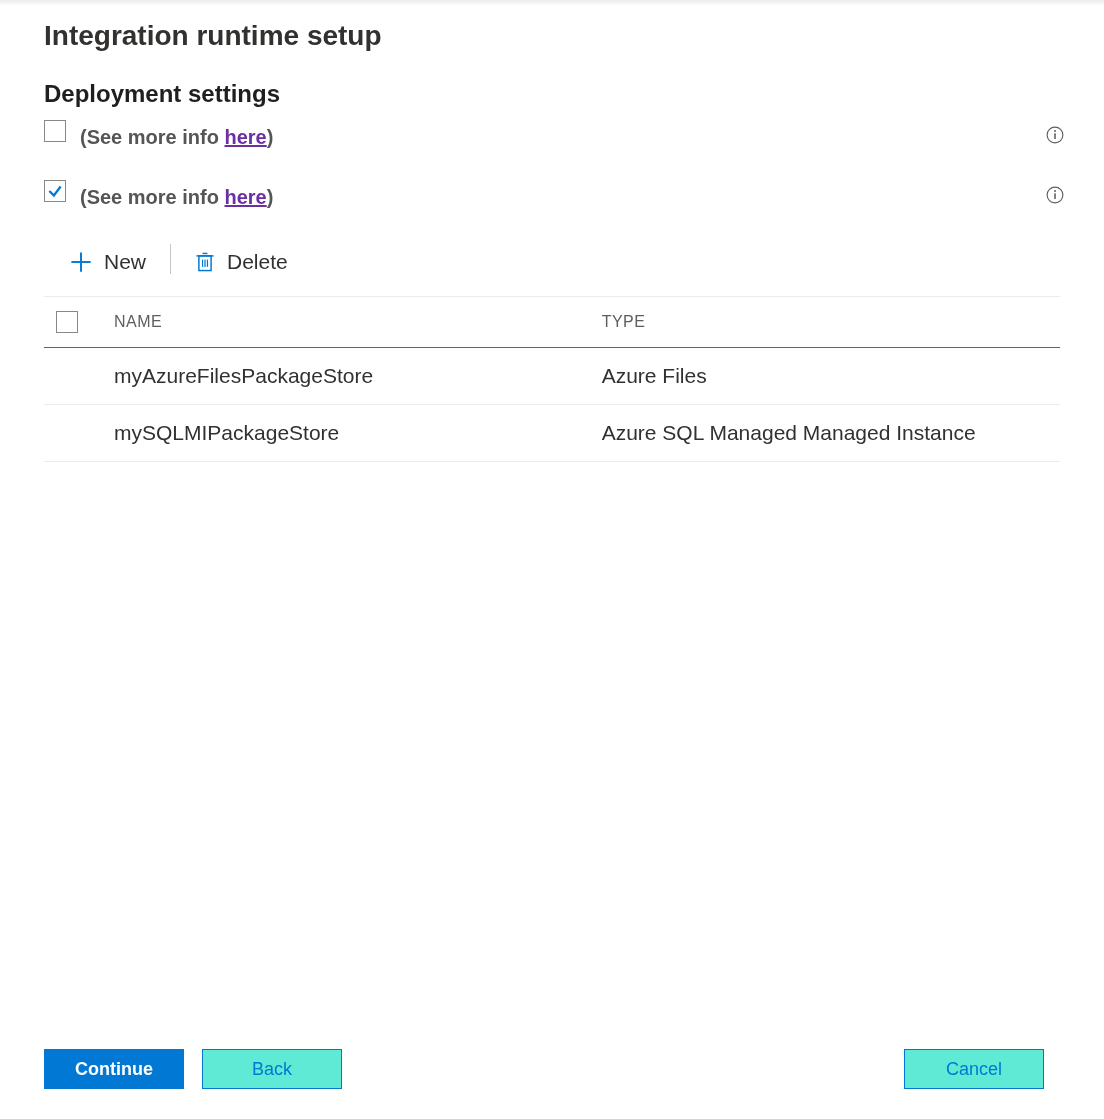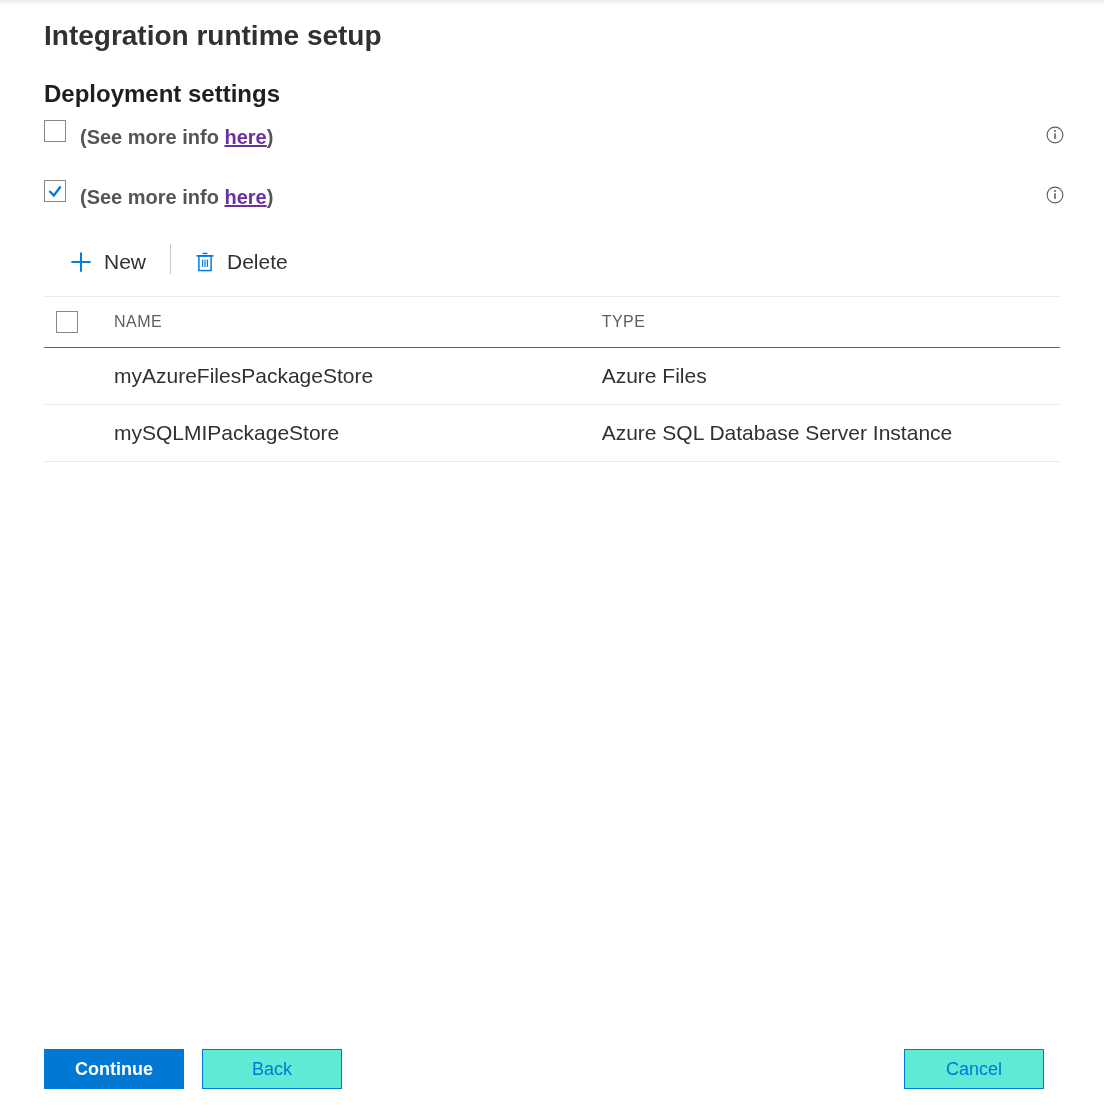--- a/index.html
+++ b/index.html
@@ -235,21 +235,21 @@
     </thead>
     <tbody>
       <tr>
         <td class="checkbox-cell"></td>
         <td>myAzureFilesPackageStore</td>
         <td>Azure Files</td>
       </tr>
       <tr>
         <td class="checkbox-cell"></td>
         <td>mySQLMIPackageStore</td>
-        <td>Azure SQL Database Server Instance</td>
+        <td>Azure SQL Managed Managed Instance</td>
       </tr>
     </tbody>
   </table>
 
   <div class="footer">
     <button class="btn primary">Continue</button>
     <button class="btn">Back</button>
     <div class="footer-spacer"></div>
     <button class="btn">Cancel</button>
   </div>

